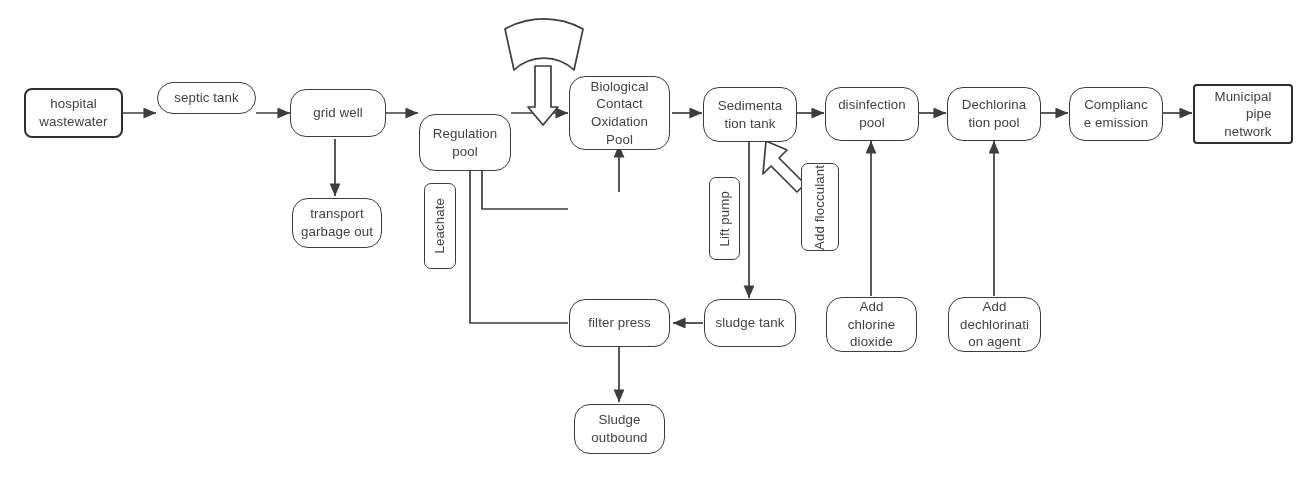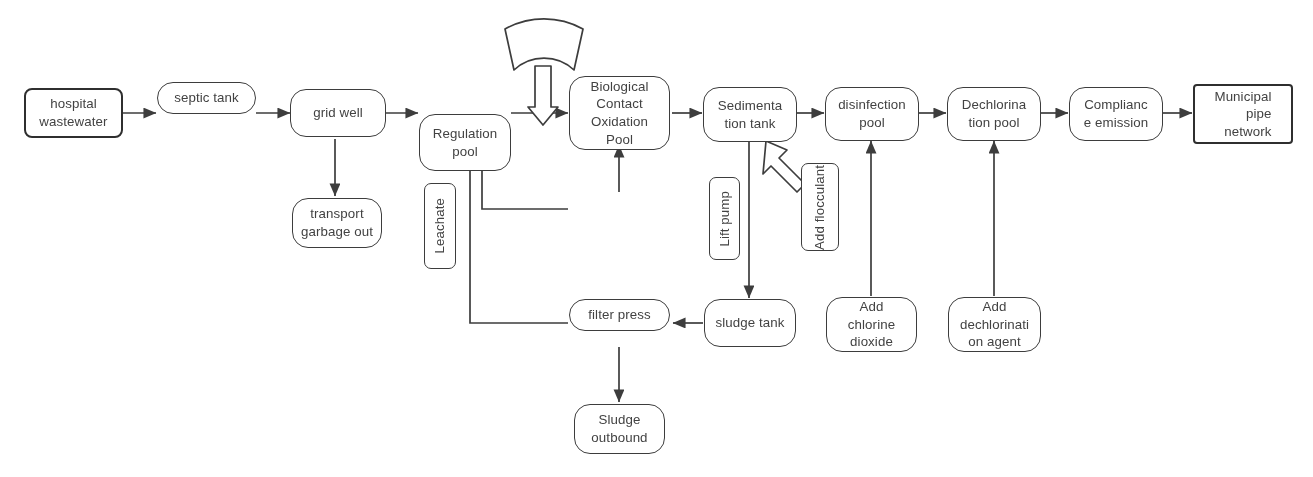--- a/index.html
+++ b/index.html
@@ -217,21 +217,21 @@
   <div class="node soft-rect" style="left:1193px; top:84px; width:100px; height:60px;text-align:right;">
     <span class="txt">Municipal
 pipe
 network</span>
   </div>
 
   <div class="node" style="left:704px; top:299px; width:92px; height:48px;">
     <span class="txt">sludge tank</span>
   </div>
 
-  <div class="node" style="left:569px; top:299px; width:101px; height:32px;">
+  <div class="node" style="left:569px; top:299px; width:101px; height:48px;">
     <span class="txt">filter press</span>
   </div>
 
   <div class="node" style="left:574px; top:404px; width:91px; height:50px;">
     <span class="txt">Sludge
 outbound</span>
   </div>
 
 </div>
 

